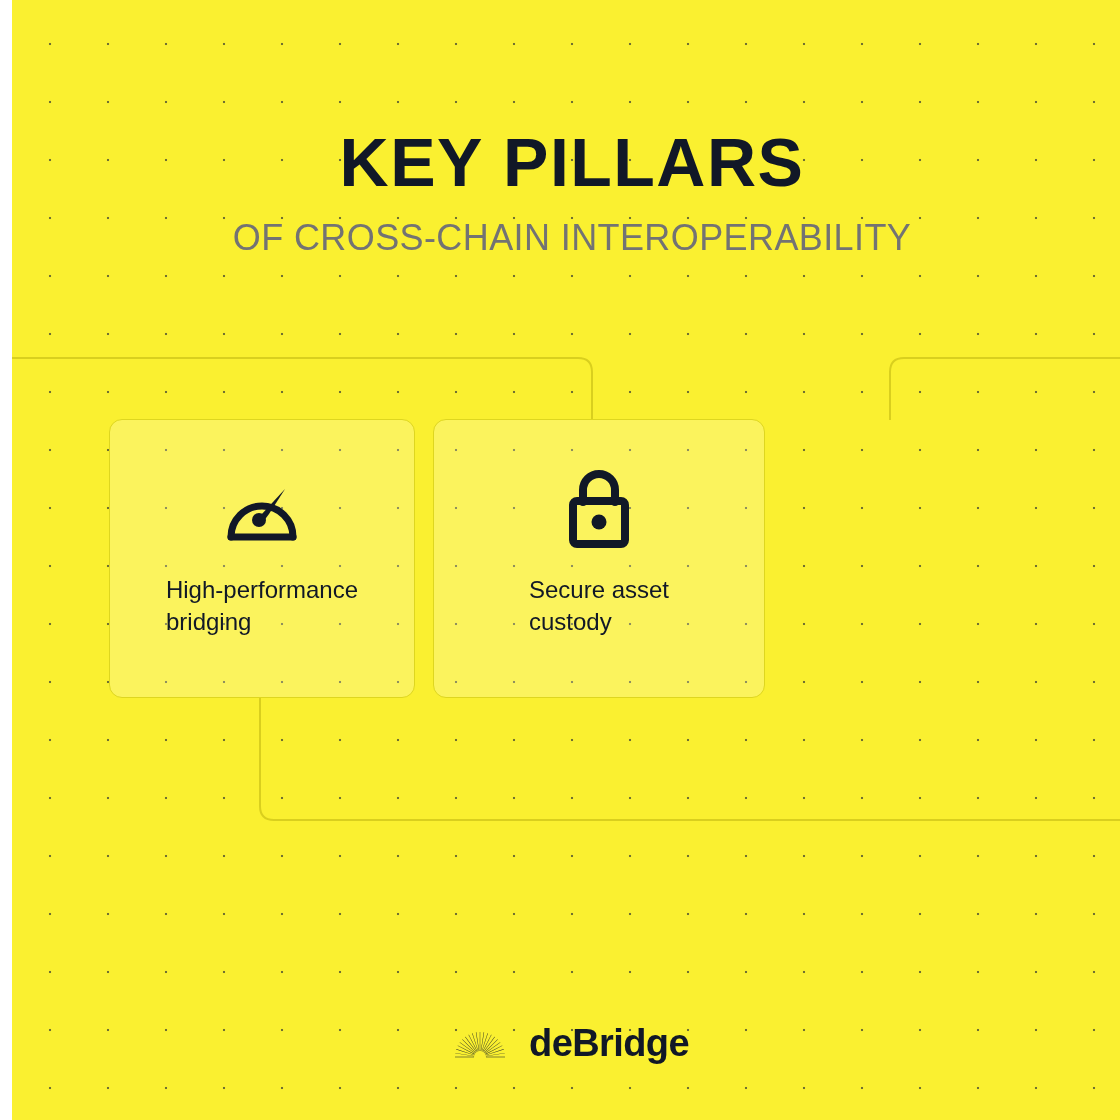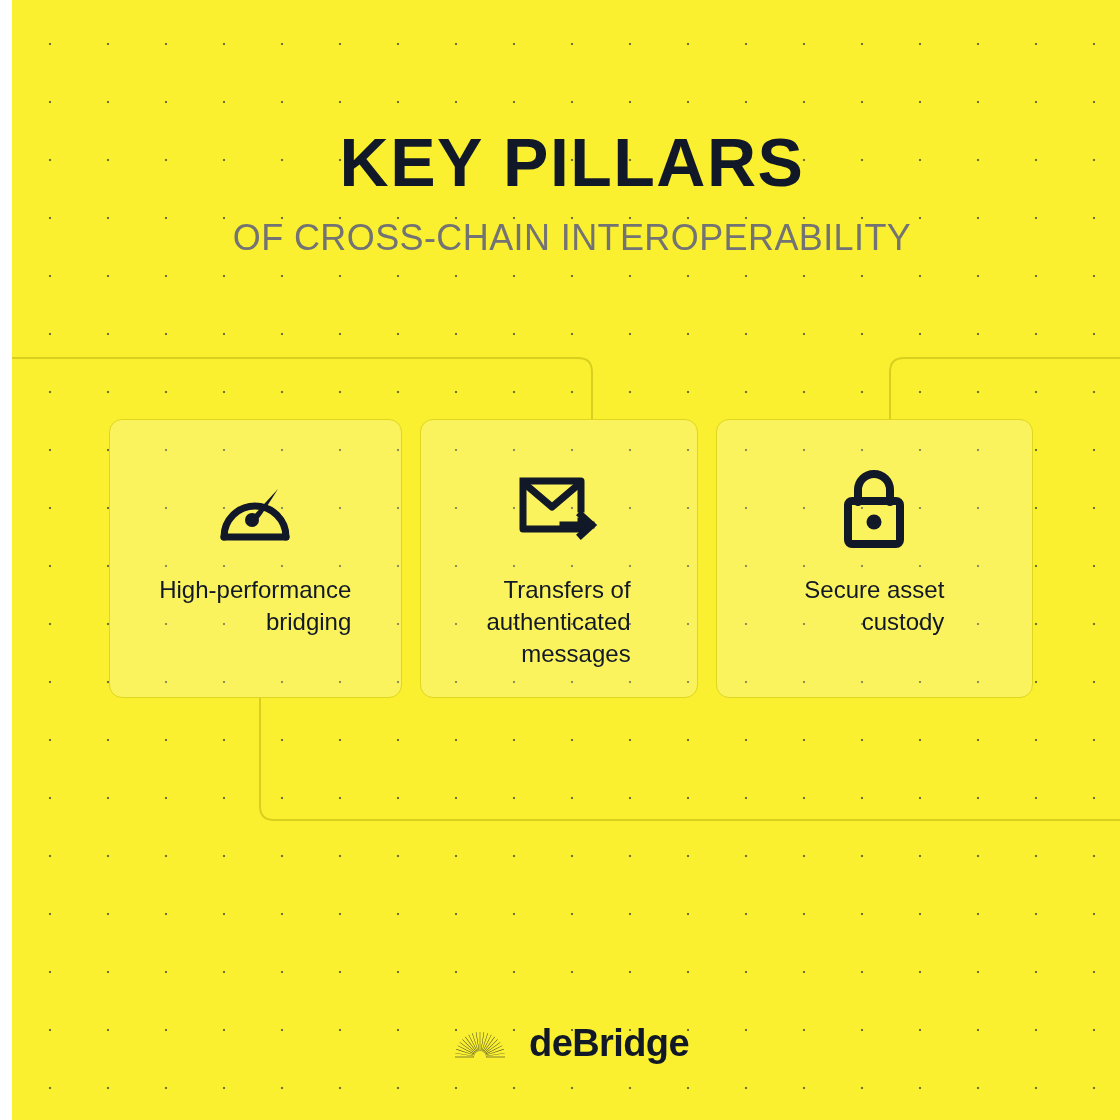--- a/index.html
+++ b/index.html
@@ -81,21 +81,21 @@
   .card.c3{ width:332px; }
   .card-icon{
     height:86px;
     display:flex;
     align-items:center;
     justify-content:center;
   }
   .card-icon svg{ display:block; }
   .card-label{
     margin-top:22px;
-    text-align:right;
+    text-align:left;
     font-size:24px;
     line-height:32px;
     color:#111827;
     font-weight:400;
     padding:0 16px;
     white-space:pre-line;
   }
   
   #footer{
     position:absolute;
@@ -146,40 +146,20 @@
             <path d="M8 64 L70 64"></path>
           </g>
           <path d="M62 16 L38 42 L32 49 L40 49 L46 41 Z" fill="#111827"></path>
           <circle cx="36" cy="47" r="7" fill="#111827"></circle>
         </svg>
       </div>
       <div class="card-label">High-performance
 bridging</div>
     </div>
 
-    <div class="card c2">
-      <div class="card-icon">
-        <svg width="80" height="72" viewBox="0 0 80 72" aria-hidden="true">
-          <g fill="none" stroke="#111827" stroke-width="7" stroke-linejoin="round" stroke-linecap="square">
-
-            <path d="M4 8 L62 8 L62 36 M62 48 L62 56 L40 56 M40 56 L4 56 L4 8"></path>
-
-            <path d="M6 11 L33 34 L60 11"></path>
-          </g>
-
-          <g fill="none" stroke="#111827" stroke-width="7" stroke-linecap="square" stroke-linejoin="miter">
-            <path d="M44 52 L72 52"></path>
-            <path d="M62 42 L73 52 L62 62"></path>
-          </g>
-        </svg>
-      </div>
-      <div class="card-label">Transfers of
-authenticated
-messages</div>
-    </div>
 
     <div class="card c3">
       <div class="card-icon">
         <svg width="66" height="80" viewBox="0 0 66 80" aria-hidden="true">
           <path d="M17 33 L17 21 A16 16 0 0 1 49 21 L49 33" fill="none" stroke="#111827" stroke-width="8" stroke-linecap="round"></path>
           <rect x="7" y="32" width="52" height="43" rx="4" fill="none" stroke="#111827" stroke-width="8"></rect>
           <circle cx="33" cy="53" r="7.5" fill="#111827"></circle>
         </svg>
       </div>
       <div class="card-label">Secure asset

